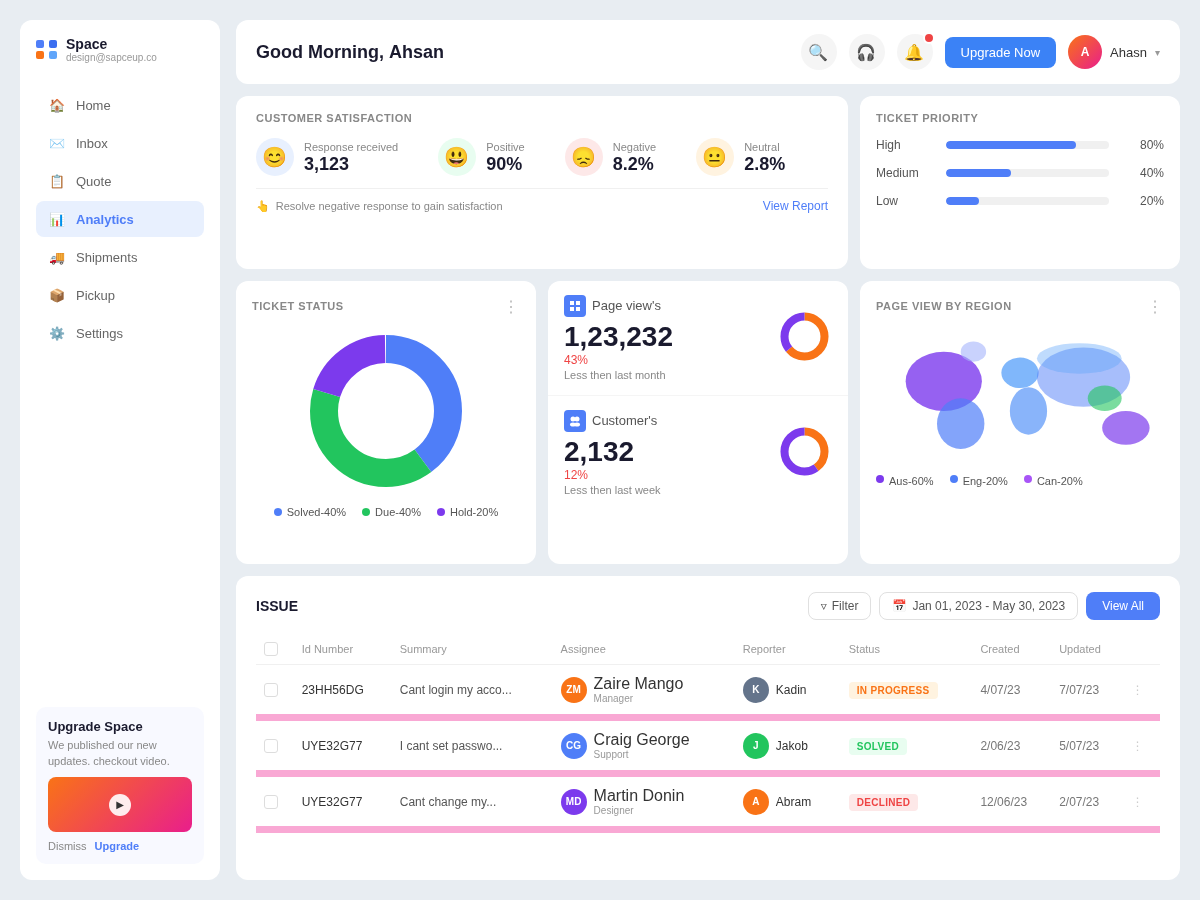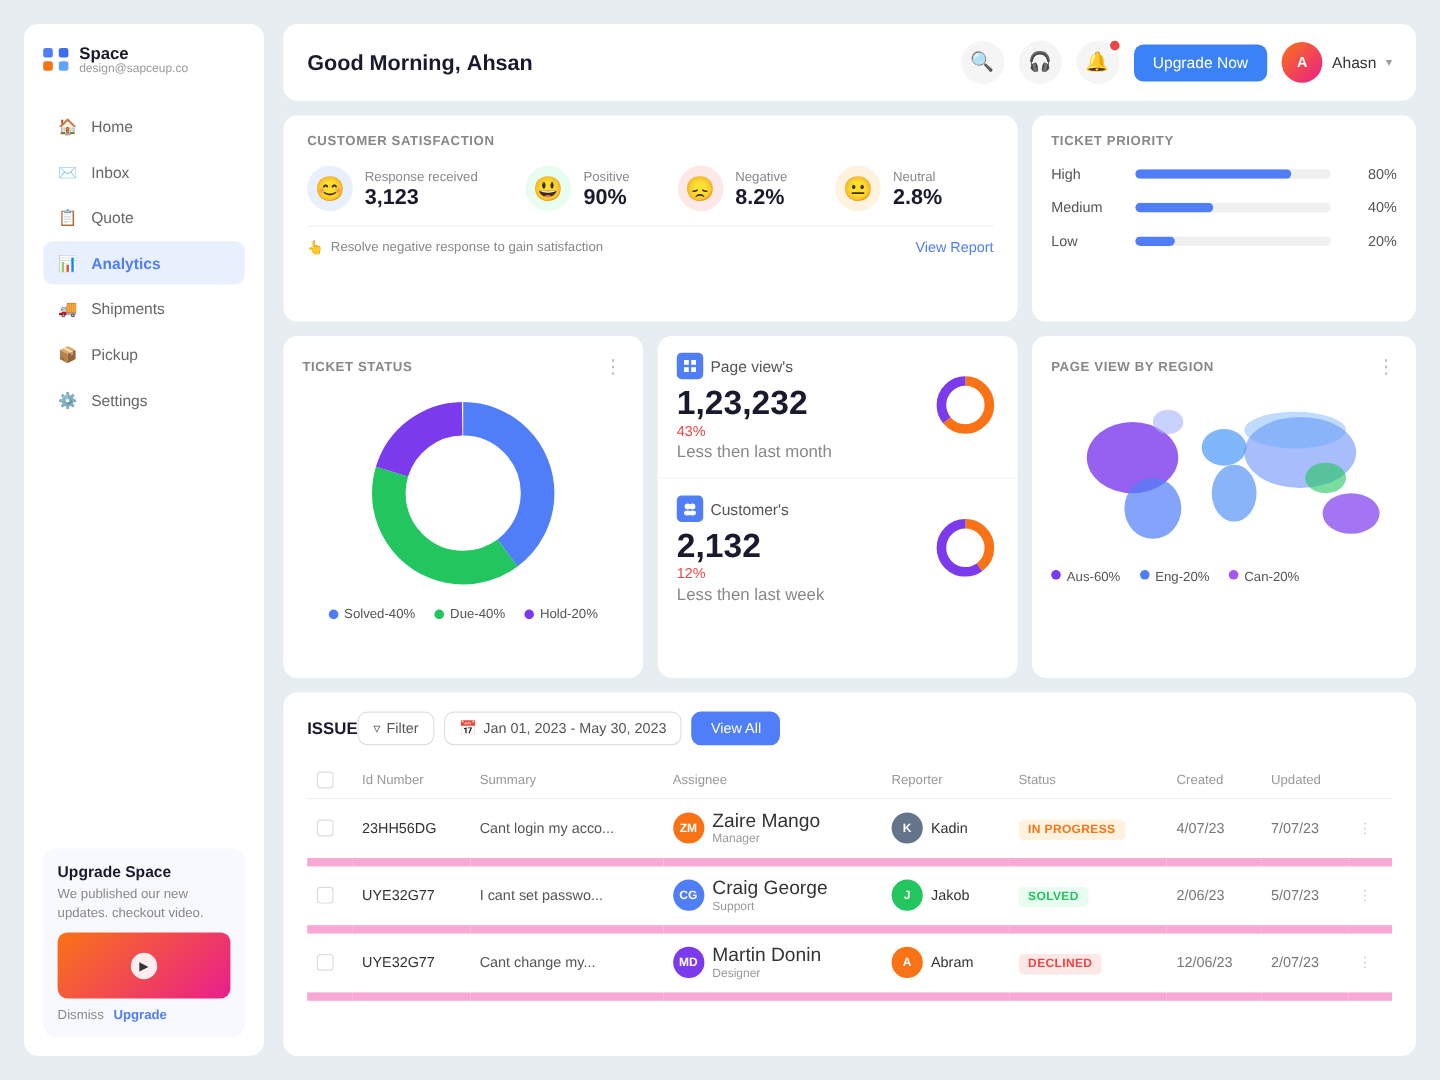--- a/index.html
+++ b/index.html
@@ -91,32 +91,32 @@
     .page-views-card { display: flex; flex-direction: column; gap: 0; padding: 0; overflow: hidden; }
     .pv-section { padding: 14px 16px; border-bottom: 1px solid #f5f5f5; display: flex; align-items: center; justify-content: space-between; }
     .pv-section:last-child { border-bottom: none; }
     .pv-left { }
     .pv-title-row { display: flex; align-items: center; gap: 6px; margin-bottom: 4px; }
     .pv-icon-box { width: 22px; height: 22px; background: #4f7ef8; border-radius: 4px; display: flex; align-items: center; justify-content: center; }
     .pv-title { font-size: 13px; color: #555; }
     .pv-big-num { font-size: 28px; font-weight: 700; color: #1a1a2e; }
     .pv-change { font-size: 12px; margin-bottom: 2px; }
     .pv-change.down { color: #ef4444; }
-    .pv-sub { font-size: 14px; color: #888; }
+    .pv-sub { font-size: 11px; color: #888; }
     .mini-donut { flex-shrink: 0; }
 
     
     .map-card { }
     .world-map-svg { width: 100%; height: 140px; }
     .map-legend { display: flex; gap: 16px; margin-top: 8px; }
     .map-legend-item { display: flex; gap: 5px; font-size: 11px; color: #555; }
 
     
     .issue-card { padding: 16px 20px; }
-    .issue-header { display: flex; align-items: center; margin-bottom: 14px; }
+    .issue-header { display: flex; align-items: center; justify-content: space-between; margin-bottom: 14px; }
     .issue-title { font-size: 14px; font-weight: 600; color: #1a1a2e; }
     .issue-actions { display: flex; gap: 8px; align-items: center; }
     .filter-btn { display: flex; align-items: center; gap: 5px; border: 1px solid #e0e0e0; border-radius: 8px; padding: 6px 12px; font-size: 12px; color: #555; cursor: pointer; background: #fff; }
     .date-range { display: flex; align-items: center; gap: 5px; border: 1px solid #e0e0e0; border-radius: 8px; padding: 6px 12px; font-size: 12px; color: #555; background: #fff; }
     .view-all-btn { background: #4f7ef8; color: #fff; border: none; border-radius: 8px; padding: 7px 16px; font-size: 12px; cursor: pointer; font-weight: 500; }
     .issue-table { width: 100%; border-collapse: collapse; }
     .issue-table th { text-align: left; font-size: 11px; color: #999; font-weight: 500; padding: 8px 8px; border-bottom: 1px solid #f0f0f0; }
     .issue-table td { padding: 10px 8px; border-bottom: 7px solid #f9a8d4; font-size: 12px; color: #444; vertical-align: middle; }
     .checkbox { width: 14px; height: 14px; border: 1.5px solid #ddd; border-radius: 3px; cursor: pointer; }
     .status-badge { padding: 3px 8px; border-radius: 4px; font-size: 10px; font-weight: 600; letter-spacing: 0.3px; }

